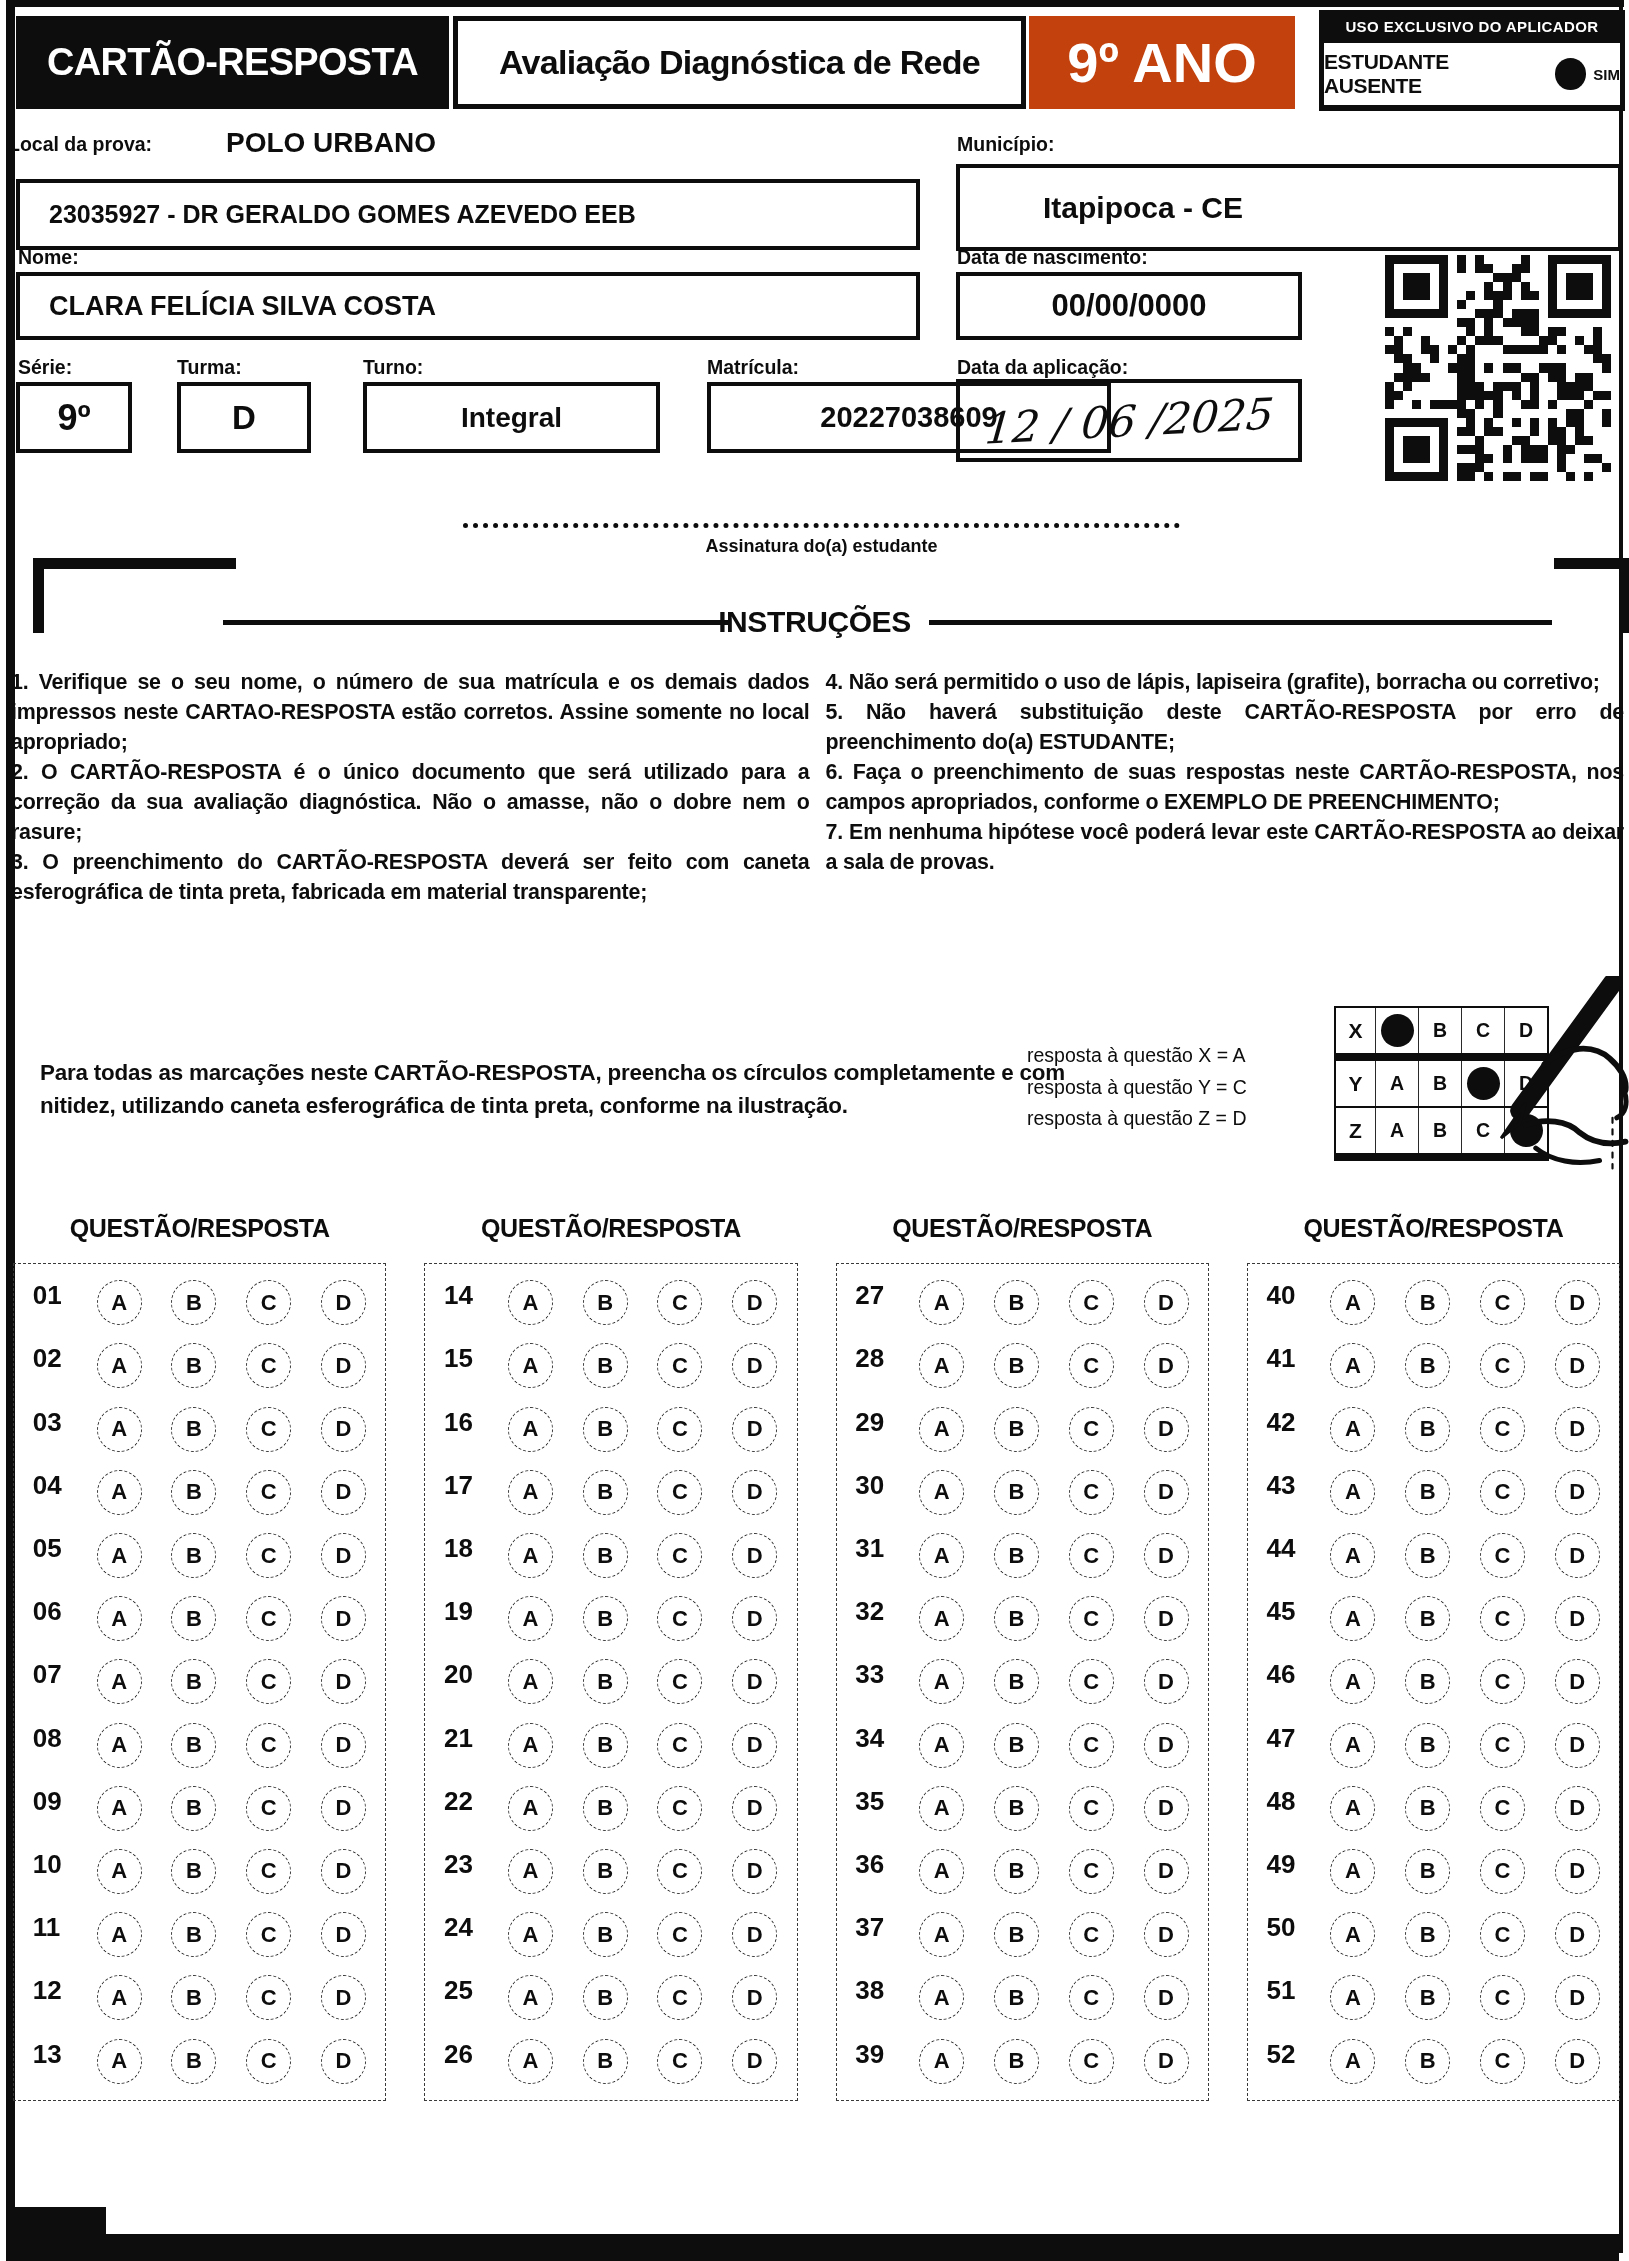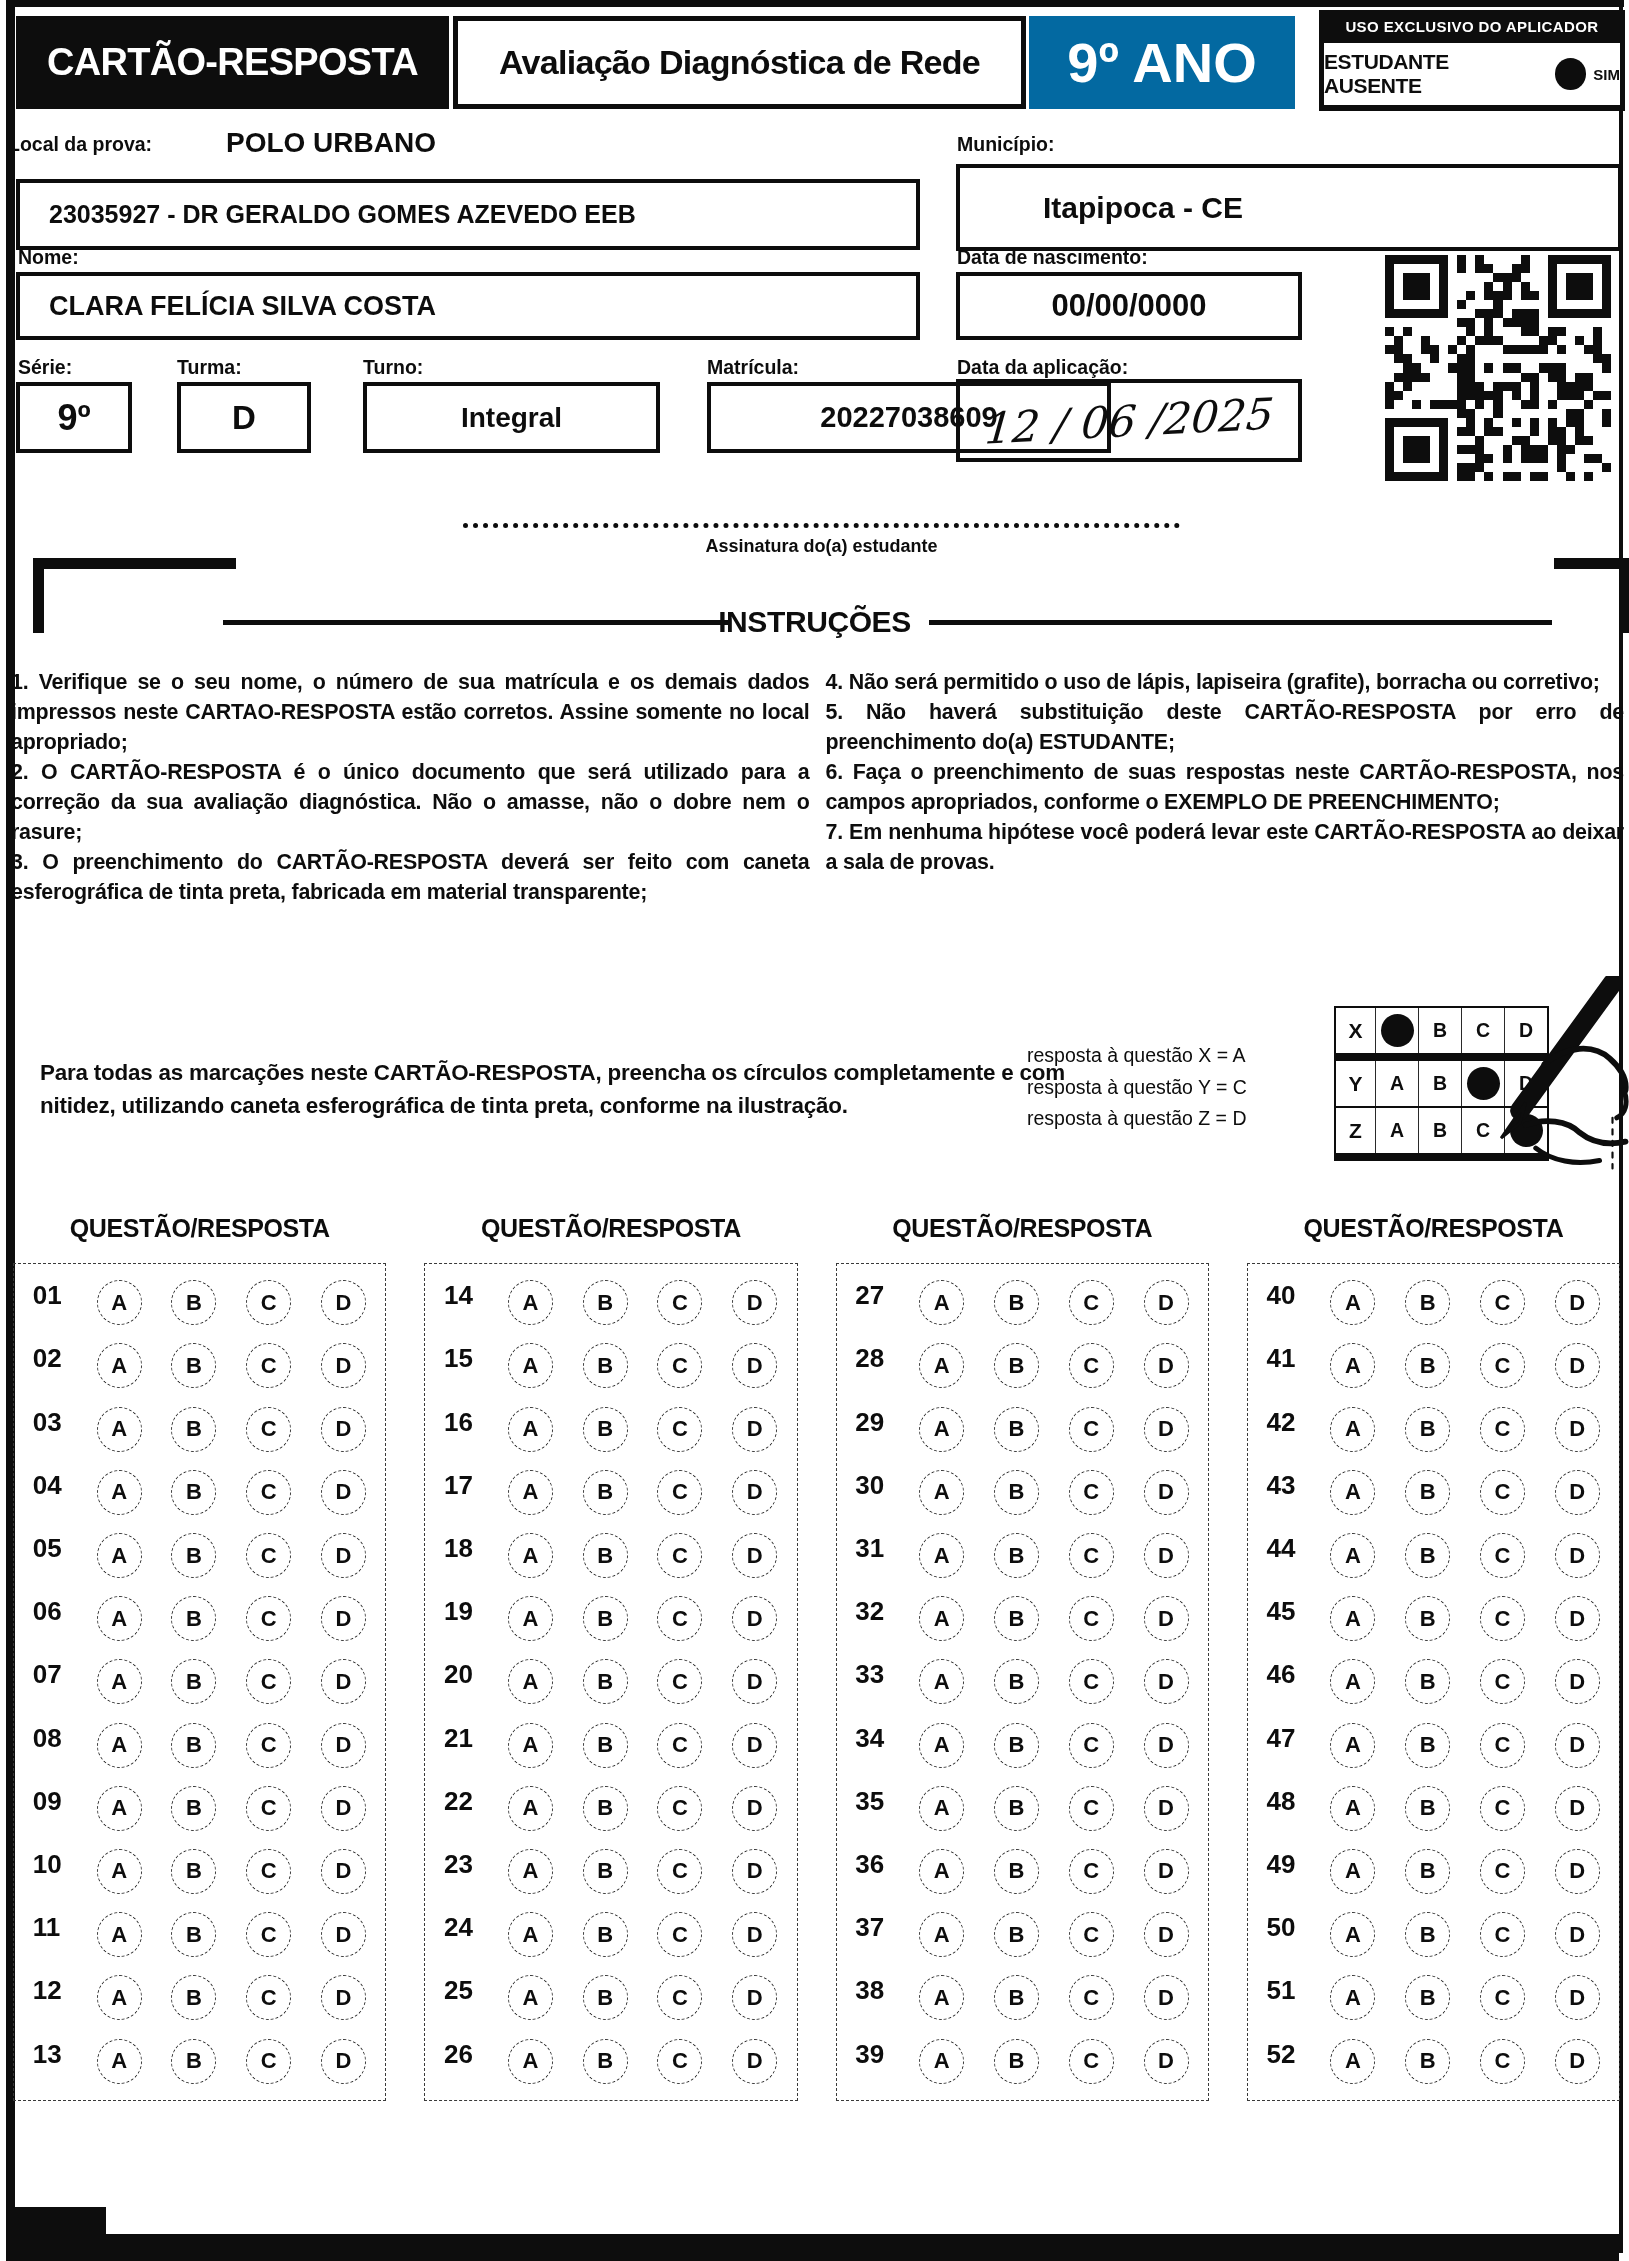--- a/index.html
+++ b/index.html
@@ -12,21 +12,21 @@
   .b-left{left:5.8px;top:0;width:9.4px;height:2261px;}
   .b-right{left:1619px;top:0;width:4.3px;height:2253px;}
   .b-bottom{left:13px;top:2234px;width:1606px;height:27px;}
   .b-notch{left:14.5px;top:2207px;width:91px;height:29px;}
   
   .hdr-box{display:flex;align-items:center;justify-content:center;box-sizing:border-box;}
   .hdr-cartao{left:16px;top:16px;width:433px;height:93px;background:#0d0d0d;color:#fff;
               font-size:38px;font-weight:700;letter-spacing:-0.7px;}
   .hdr-sub{left:453px;top:16px;width:573px;height:93px;border:5px solid #0d0d0d;background:#fff;
            font-size:34px;font-weight:700;letter-spacing:-0.7px;}
-  .hdr-grade{left:1029px;top:16px;width:266px;height:93px;background:#0369a1;color:#fff;
+  .hdr-grade{left:1029px;top:16px;width:266px;height:93px;background:#c2410c;color:#fff;
              font-size:56px;font-weight:700;}
   .hdr-aplicador{left:1319px;top:10px;width:306px;height:101px;background:#0d0d0d;box-sizing:border-box;}
   .aplicador-strip{height:33px;display:flex;align-items:center;justify-content:center;
                    color:#fff;font-size:15px;font-weight:700;letter-spacing:0.4px;}
   .aplicador-inner{position:absolute;left:5px;right:5px;top:33px;bottom:5.8px;background:#fff;
                    display:flex;align-items:center;justify-content:center;gap:7.2px;}
   .aplicador-inner .lbl{font-size:21px;font-weight:700;letter-spacing:-0.4px;}
   .absent-dot{width:32px;height:32px;border-radius:50%;background:#0d0d0d;}
   .aplicador-inner .sim{font-size:15px;font-weight:700;}
   

